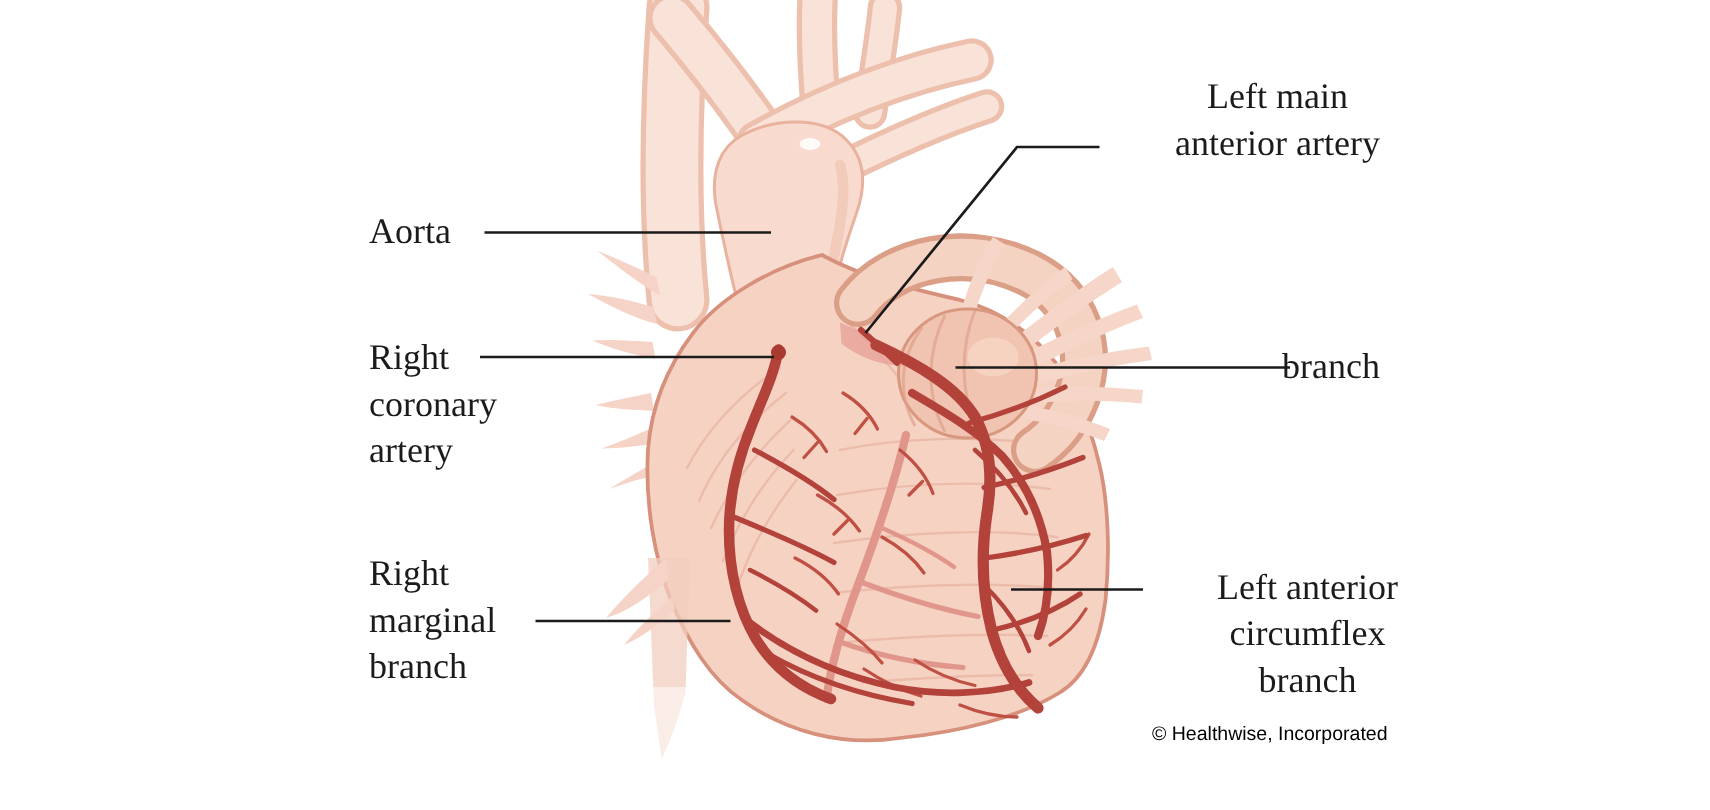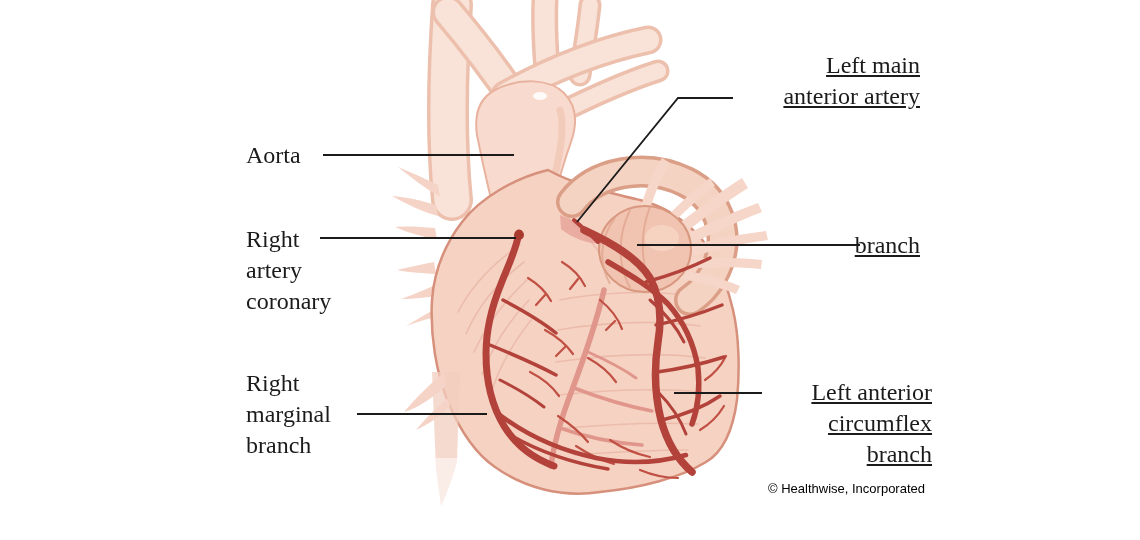--- a/index.html
+++ b/index.html
@@ -5,21 +5,21 @@
   html,body { margin:0; padding:0; background:#ffffff; }
   .stage {
     position:relative; width:1140px; height:540px; background:#ffffff;
     overflow:hidden; font-family:"Liberation Serif", serif;
   }
   .stage svg { position:absolute; left:0; top:0; }
   .lbl {
     position:absolute; font-size:24px; line-height:31px; color:#1b1b1b;
     white-space:nowrap;
   }
-  .lbl.right { text-align:right;text-decoration:underline; }
+  .lbl.right { text-align:center; }
   .lbl-aorta { left:246px; top:140px; }
   .lbl-rca   { left:246px; top:224px; }
   .lbl-rmb   { left:246px; top:368px; }
   .lbl-lmca  { right:220px; top:50px;  }
   .lbl-lcb   { right:220px; top:230px; }
   .lbl-lad   { right:208px; top:377px; }
   .credit {
     position:absolute; left:768px; top:481px;
     font-family:"Liberation Sans", sans-serif;
     font-size:13px; color:#000000; white-space:nowrap;
@@ -176,22 +176,22 @@
       <line x1="674" y1="393" x2="762" y2="393"></line>
     </g>
   </svg>
 
   <div class="lbl lbl-aorta">
     <div>Aorta</div>
   </div>
 
   <div class="lbl lbl-rca">
     <div>Right</div>
+    <div>coronary</div>
     <div>artery</div>
-    <div>coronary</div>
   </div>
 
   <div class="lbl lbl-rmb">
     <div>Right</div>
     <div>marginal</div>
     <div>branch</div>
   </div>
 
   <div class="lbl right lbl-lmca">
     <div>Left main</div>

